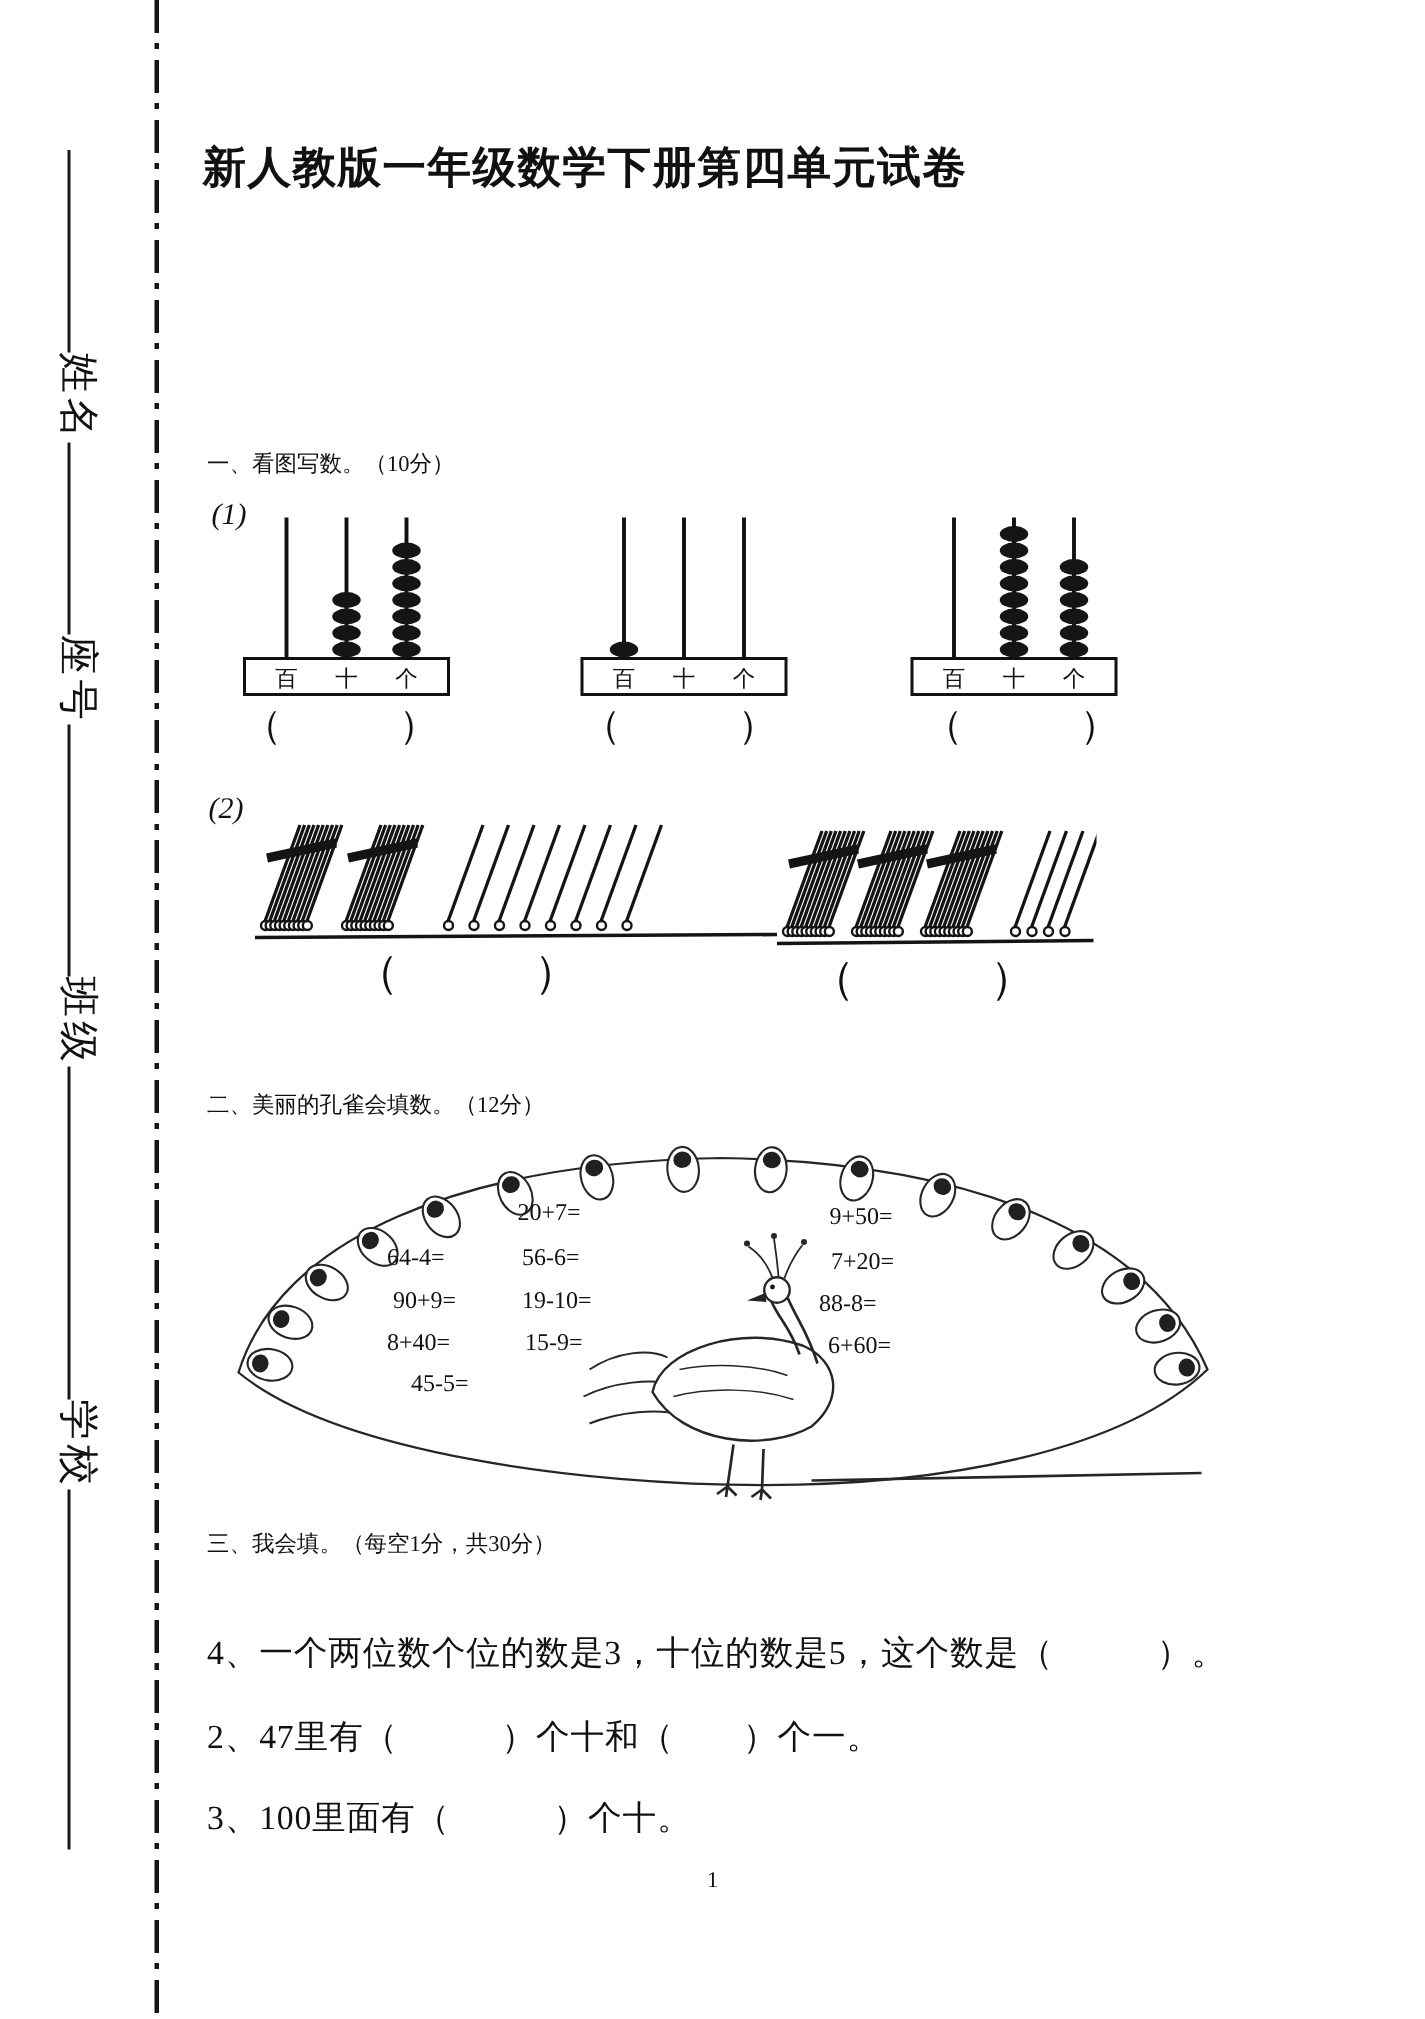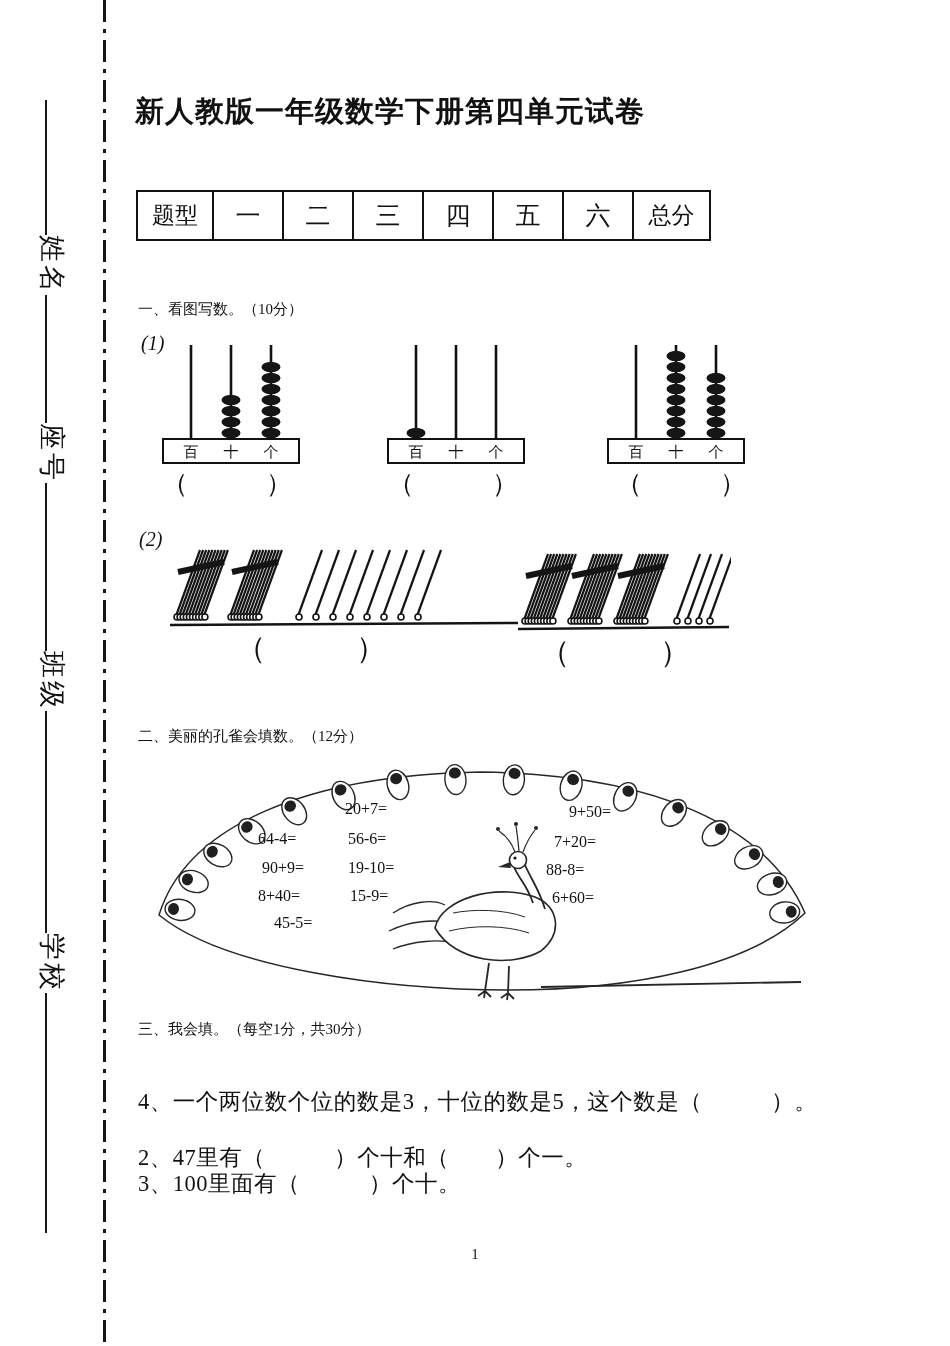--- a/index.html
+++ b/index.html
@@ -55,21 +55,21 @@
   #sticks-0 { left:168px; top:536px; }
   #sticks-1 { left:516px; top:540px; }
   .stick-paren { position:absolute; font-size:30px; white-space:pre; }
   #sp0 { left:236px; top:628px; } #sp1 { left:540px; top:632px; }
 
   .peacock-wrap { position:absolute; left:143px; top:763px; width:682px; height:240px; }
   .peacock-wrap svg { display:block; }
   .prob { position:absolute; font-size:16px; white-space:pre; }
 
   .fill-item { position:absolute; left:138px; font-size:22.5px; white-space:pre; letter-spacing:0.5px; }
-  #fi0 { top:1086px; } #fi1 { top:1142px; } #fi2 { top:1168px; }
+  #fi0 { top:1086px; } #fi1 { top:1142px; } #fi2 { top:1196px; }
 
   .page-num { position:absolute; left:0; top:1246px; width:950px; text-align:center; font-size:15px; }
 </style>
 </head>
 <body>
 
 <div class="cut-line"></div>
 
 <div class="margin-strip">
   <span class="m-line" style="width:135px"></span>
@@ -80,30 +80,20 @@
   <span class="m-label">班级</span>
   <span class="m-line" style="width:222px"></span>
   <span class="m-label">学校</span>
   <span class="m-line" style="width:240px"></span>
 </div>
 
 <div class="title">新人教版一年级数学下册第四单元试卷</div>
 
 <table class="score-table">
   <tbody>
-      <tr>
-    <td class="c0">题型</td>
-    <td>一</td>
-    <td>二</td>
-    <td>三</td>
-    <td>四</td>
-    <td>五</td>
-    <td>六</td>
-    <td class="c7">总分</td>
-  </tr>
 </tbody>
   </table>
 
 <div class="heading" id="h1">一、看图写数。（10分）</div>
 
 <div class="sub-label" id="sub1">(1)</div>
 <div class="abacus" id="abacus-0"><svg width="150" height="124" viewBox="0 0 150 124">
       <line x1="35" y1="3" x2="35" y2="97" stroke="#111" stroke-width="2.6"></line>
       <line x1="75" y1="3" x2="75" y2="97" stroke="#111" stroke-width="2.6"></line>
       <line x1="115" y1="3" x2="115" y2="97" stroke="#111" stroke-width="2.6"></line>
@@ -385,21 +375,21 @@
       <line x1="398" y1="224" x2="658" y2="219" stroke="#262626" stroke-width="1.8"></line>
     </svg>
   <span class="prob" style="left:202px;top:37px">20+7=</span>
   <span class="prob" style="left:115px;top:67px">64-4=</span>
   <span class="prob" style="left:205px;top:67px">56-6=</span>
   <span class="prob" style="left:119px;top:96px">90+9=</span>
   <span class="prob" style="left:205px;top:96px">19-10=</span>
   <span class="prob" style="left:115px;top:124px">8+40=</span>
   <span class="prob" style="left:207px;top:124px">15-9=</span>
   <span class="prob" style="left:131px;top:151px">45-5=</span>
-  <span class="prob" style="left:426px;top:40px">9+50=</span>
+  <span class="prob" style="left:410px;top:40px">9+50=</span>
   <span class="prob" style="left:411px;top:70px">7+20=</span>
   <span class="prob" style="left:403px;top:98px">88-8=</span>
   <span class="prob" style="left:409px;top:126px">6+60=</span>
 </div>
 
 <div class="heading" id="h3">三、我会填。（每空1分，共30分）</div>
 <div class="fill-item" id="fi0">4、一个两位数个位的数是3，十位的数是5，这个数是（　　　）。</div>
 <div class="fill-item" id="fi1">2、47里有（　　　）个十和（　　）个一。</div>
 <div class="fill-item" id="fi2">3、100里面有（　　　）个十。</div>
 

